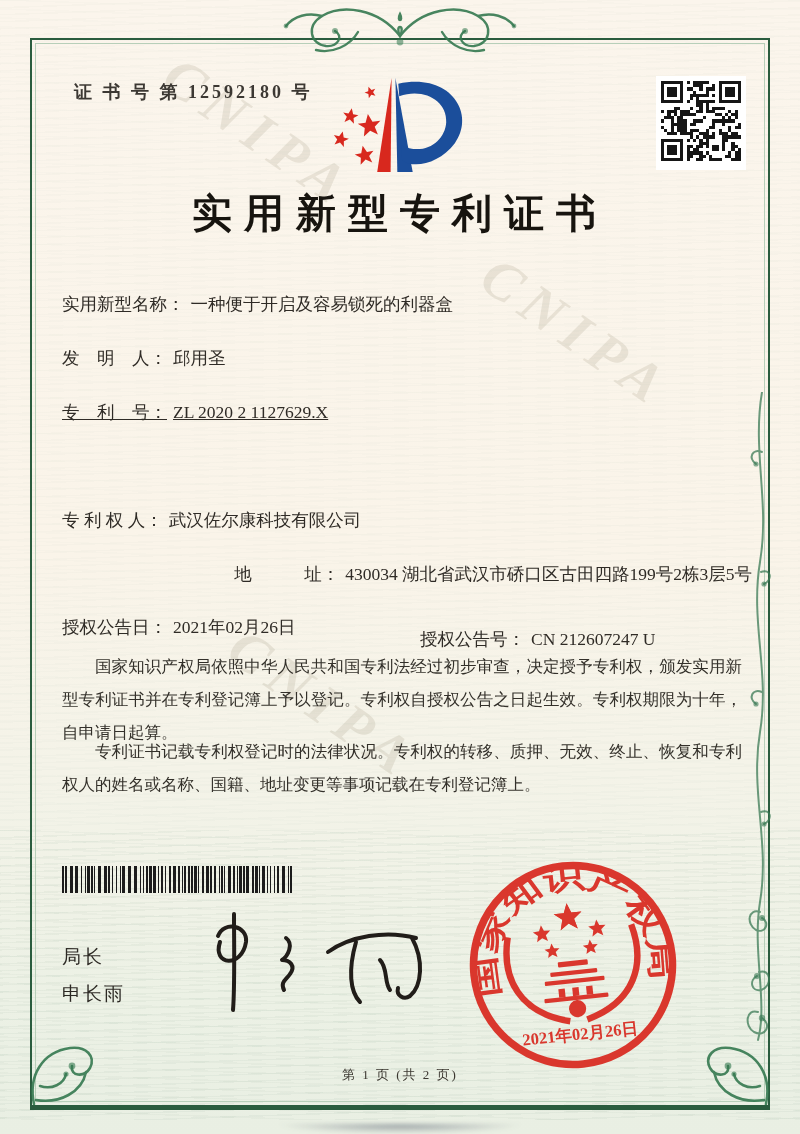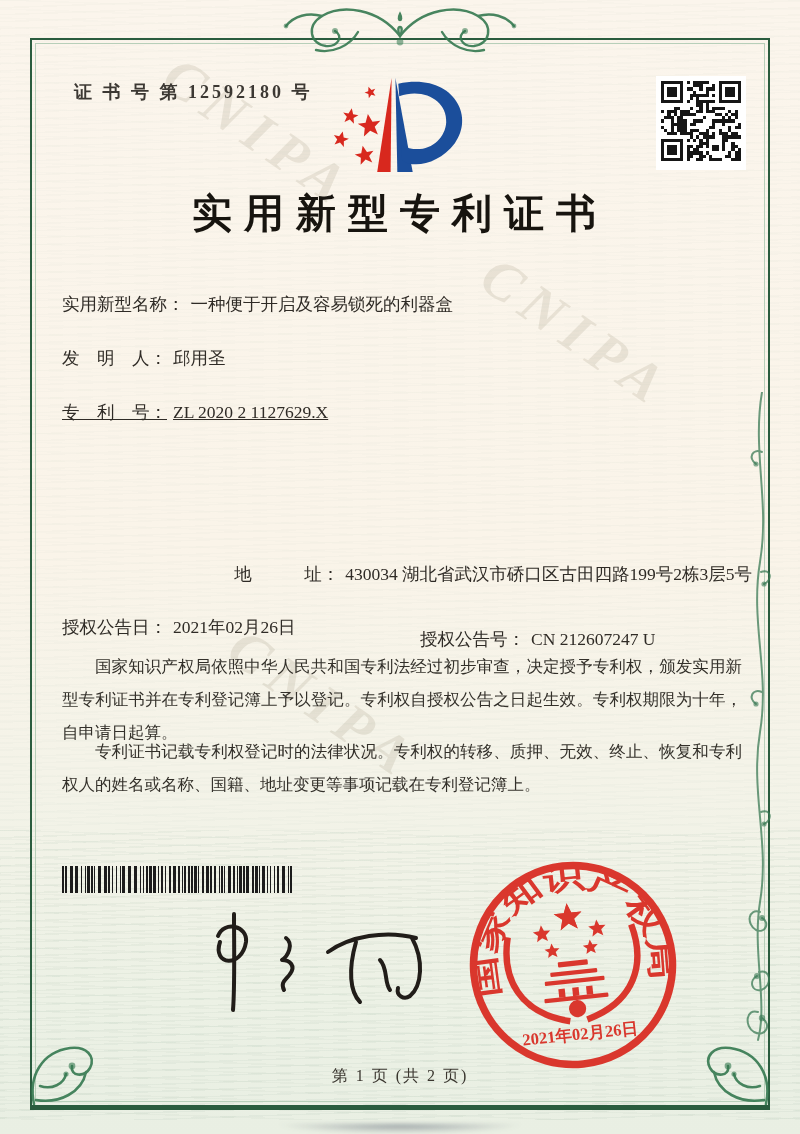--- a/index.html
+++ b/index.html
@@ -65,21 +65,21 @@
   .barcode{position:absolute;left:62px;top:866px;}
   .officials{
     position:absolute;left:62px;top:938px;
     font-family:"Liberation Sans","DejaVu Sans",sans-serif;
     font-size:19px;color:#2c2924;line-height:37px;letter-spacing:2px;
   }
   .signature{position:absolute;left:190px;top:908px;}
   .seal{position:absolute;left:466px;top:858px;transform:rotate(-6deg);}
   .footer{
     position:absolute;left:0;top:1066px;width:100%;
-    text-align:center;font-size:16px;letter-spacing:2px;color:#3a362f;
+    text-align:center;font-size:13px;letter-spacing:2px;color:#3a362f;
   }
   .edge-artifact{
     position:absolute;left:275px;top:1124px;width:250px;height:10px;
     background:radial-gradient(ellipse at center top, rgba(45,55,80,.45), rgba(45,55,80,0) 70%);
     filter:blur(2px);
   }
   .ornament{position:absolute;pointer-events:none;}
 </style>
 </head>
 <body>
@@ -504,20 +504,23 @@
 
   <div class="field" style="top:292px;">
     <span class="lab">实用新型名称：</span><span class="val">一种便于开启及容易锁死的利器盒</span>
   </div>
   <div class="field" style="top:346px;">
     <span class="lab">发　明　人：</span><span class="val">邱用圣</span>
   </div>
   <div class="field" style="top:400px;text-decoration:underline;">
     <span class="lab">专　利　号：</span><span class="val">ZL 2020 2 1127629.X</span>
   </div>
+  <div class="field" style="top:508px;">
+    <span class="lab">专 利 权 人：</span><span class="val">武汉佐尔康科技有限公司</span>
+  </div>
   <div class="field" style="top:562px;text-align:right;">
     <span class="lab">地　　　址：</span><span class="val">430034 湖北省武汉市硚口区古田四路199号2栋3层5号</span>
   </div>
   <div class="field grantrow" style="top:615px;">
     <span class="lab">授权公告日：</span><span class="val">2021年02月26日</span>
     <span class="pair2">
       <span class="lab">授权公告号：</span><span class="val">CN 212607247 U</span>
     </span>
   </div>
 
@@ -581,20 +584,24 @@
         <rect x="205" y="0" width="1" height="27" fill="#1c1c1c"></rect>
         <rect x="208" y="0" width="1" height="27" fill="#1c1c1c"></rect>
         <rect x="212" y="0" width="1" height="27" fill="#1c1c1c"></rect>
         <rect x="215" y="0" width="2" height="27" fill="#1c1c1c"></rect>
         <rect x="220" y="0" width="3" height="27" fill="#1c1c1c"></rect>
         <rect x="226" y="0" width="1" height="27" fill="#1c1c1c"></rect>
         <rect x="228" y="0" width="2" height="27" fill="#1c1c1c"></rect>
       </svg>
   </div>
 
+  <div class="officials">
+    <div>局长</div>
+    <div>申长雨</div>
+  </div>
 
   <svg class="signature" width="250" height="112" viewBox="0 0 250 112">
     <g stroke="#211d19" stroke-width="4" fill="none" stroke-linecap="round" stroke-linejoin="round">
       <path d="M30,34 C22,58 52,60 56,34 C58,18 34,12 28,28"></path>
       <path d="M44,6 C44,36 45,78 43,102"></path>
       <path d="M96,30 C104,36 98,48 92,52 C100,52 106,58 100,66 C96,72 90,74 94,82"></path>
       <path d="M138,44 C160,28 196,22 226,30"></path>
       <path d="M166,34 C158,62 160,84 170,94"></path>
       <path d="M222,30 C234,52 232,78 220,88 C214,92 206,88 208,80"></path>
       <path d="M190,52 C198,60 194,74 200,82"></path>

